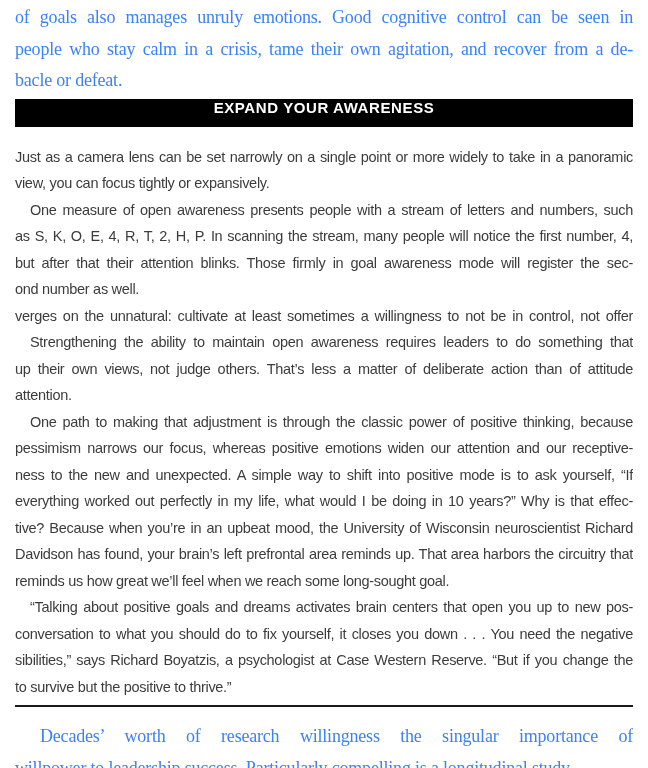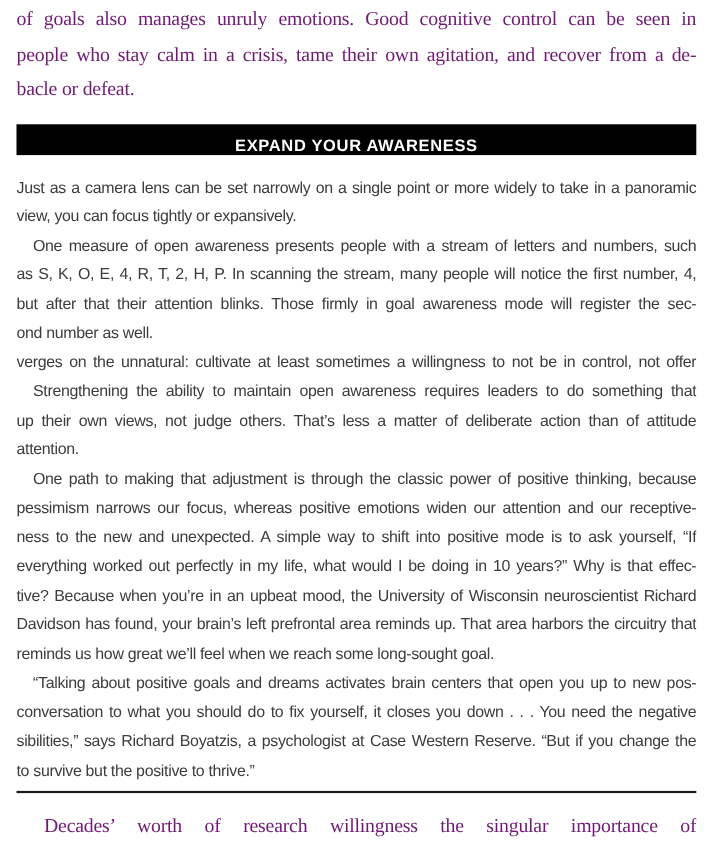--- a/index.html
+++ b/index.html
@@ -24,37 +24,37 @@
     overflow: hidden;
     white-space: normal;
   }
   .line.last {
     text-align-last: left;
   }
   
   .serif-text {
     font-family: "Liberation Serif", serif;
     font-size: 18px;
-    color: #701a75;
+    color: #3b82f6;
     letter-spacing: -0.2px;
   }
   .serif-text .line {
     line-height: 31.5px;
     height: 31.5px;
   }
   .top-section {
     padding-top: 2px;
   }
   
   .banner {
     height: 28px;
-    margin: 16px 0 17px 0;
+    margin: 2px 0 17px 0;
     background: #000000;
     display: flex;
-    align-items: flex-end;
+    align-items: flex-start;
     justify-content: center;
   }
   .banner .banner-title {
     font-family: "Liberation Sans", sans-serif;
     font-weight: 700;
     font-size: 15px;
     letter-spacing: 0.6px;
     color: #ffffff;
   }
   

